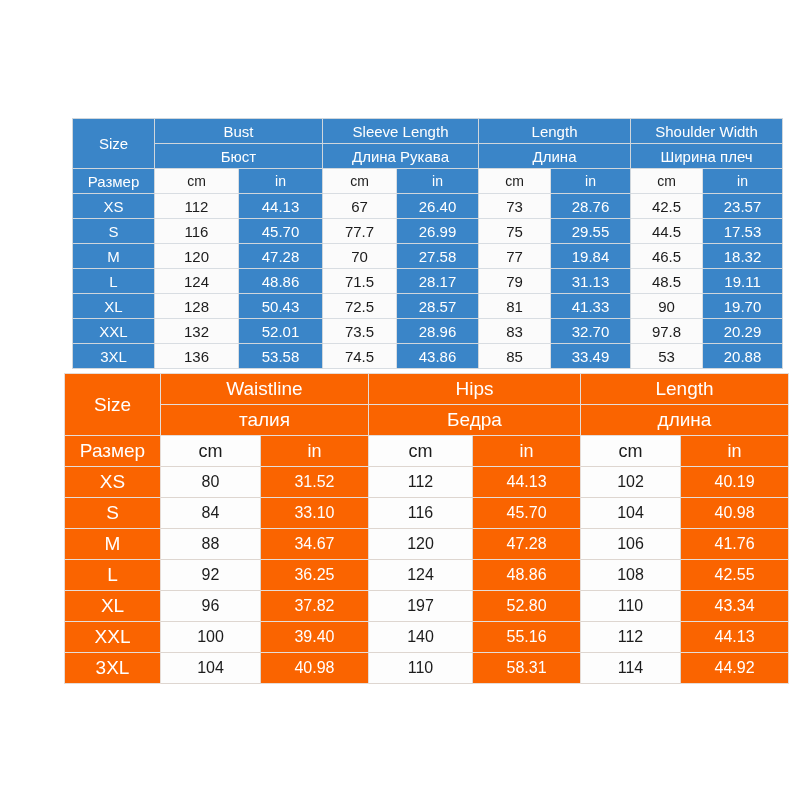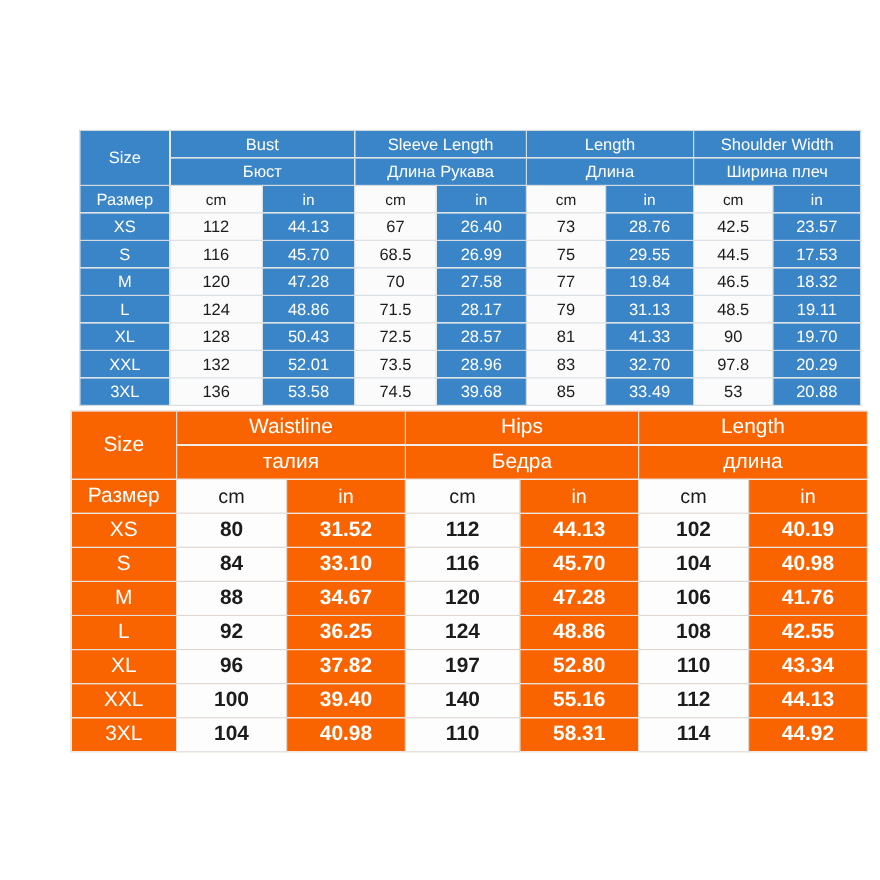--- a/index.html
+++ b/index.html
@@ -83,22 +83,21 @@
   #orange-table td.hdr-ru {
     font-size: 19px;
   }
   #orange-table td.unit {
     font-size: 18px;
   }
   #orange-table td.sizecol {
     font-size: 19px;
   }
   #orange-table td.val {
-    font-size: 19px;
-    font-weight: bold;
+    font-size: 16px;
   }
 </style>
 </head>
 <body>
 
 <table id="blue-table" class="size-table">
   <colgroup>
     <col style="width:82px">
     <col style="width:84px">
       <col style="width:84px">
@@ -143,21 +142,21 @@
       <td class="val">26.40</td>
       <td class="val white-cell">73</td>
       <td class="val">28.76</td>
       <td class="val white-cell">42.5</td>
       <td class="val">23.57</td>
     </tr>
     <tr>
       <td class="sizecol">S</td>
       <td class="val white-cell">116</td>
       <td class="val">45.70</td>
-      <td class="val white-cell">68.5</td>
+      <td class="val white-cell">77.7</td>
       <td class="val">26.99</td>
       <td class="val white-cell">75</td>
       <td class="val">29.55</td>
       <td class="val white-cell">44.5</td>
       <td class="val">17.53</td>
     </tr>
     <tr>
       <td class="sizecol">M</td>
       <td class="val white-cell">120</td>
       <td class="val">47.28</td>
@@ -199,21 +198,21 @@
       <td class="val white-cell">83</td>
       <td class="val">32.70</td>
       <td class="val white-cell">97.8</td>
       <td class="val">20.29</td>
     </tr>
     <tr>
       <td class="sizecol">3XL</td>
       <td class="val white-cell">136</td>
       <td class="val">53.58</td>
       <td class="val white-cell">74.5</td>
-      <td class="val">39.68</td>
+      <td class="val">43.86</td>
       <td class="val white-cell">85</td>
       <td class="val">33.49</td>
       <td class="val white-cell">53</td>
       <td class="val">20.88</td>
     </tr>
   </tbody>
 </table>
 
 <table id="orange-table" class="size-table">
   <colgroup>

